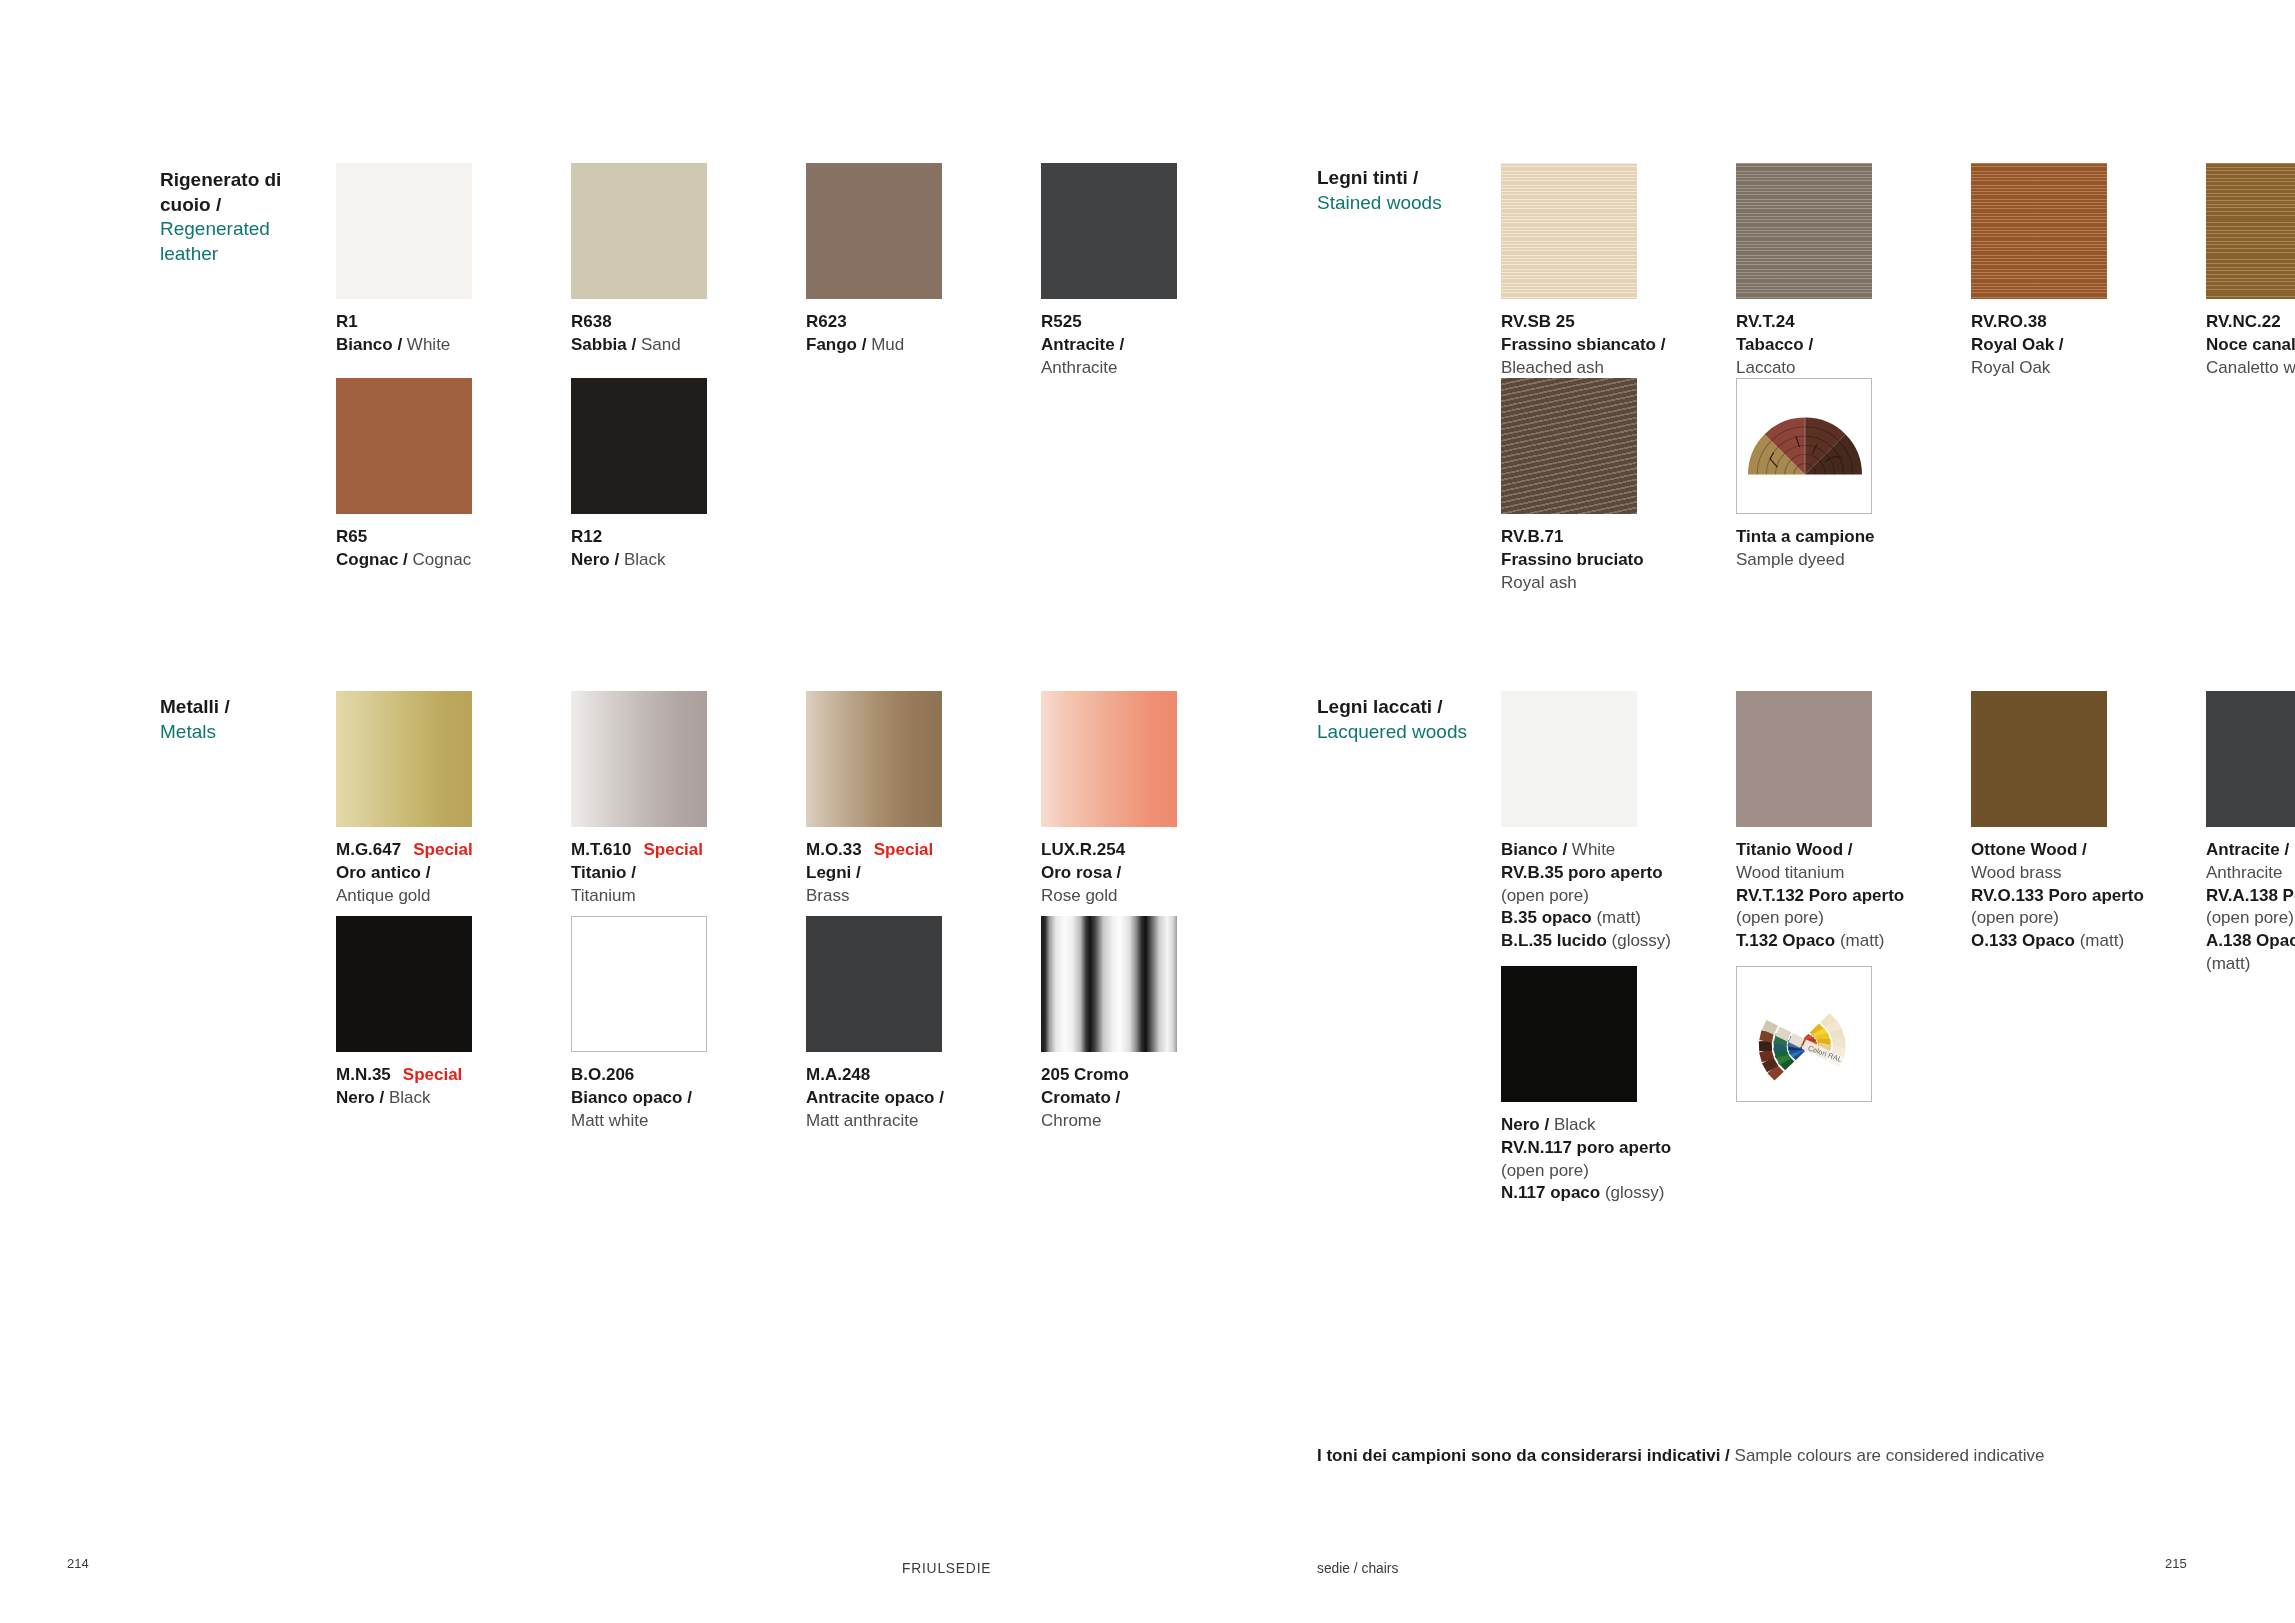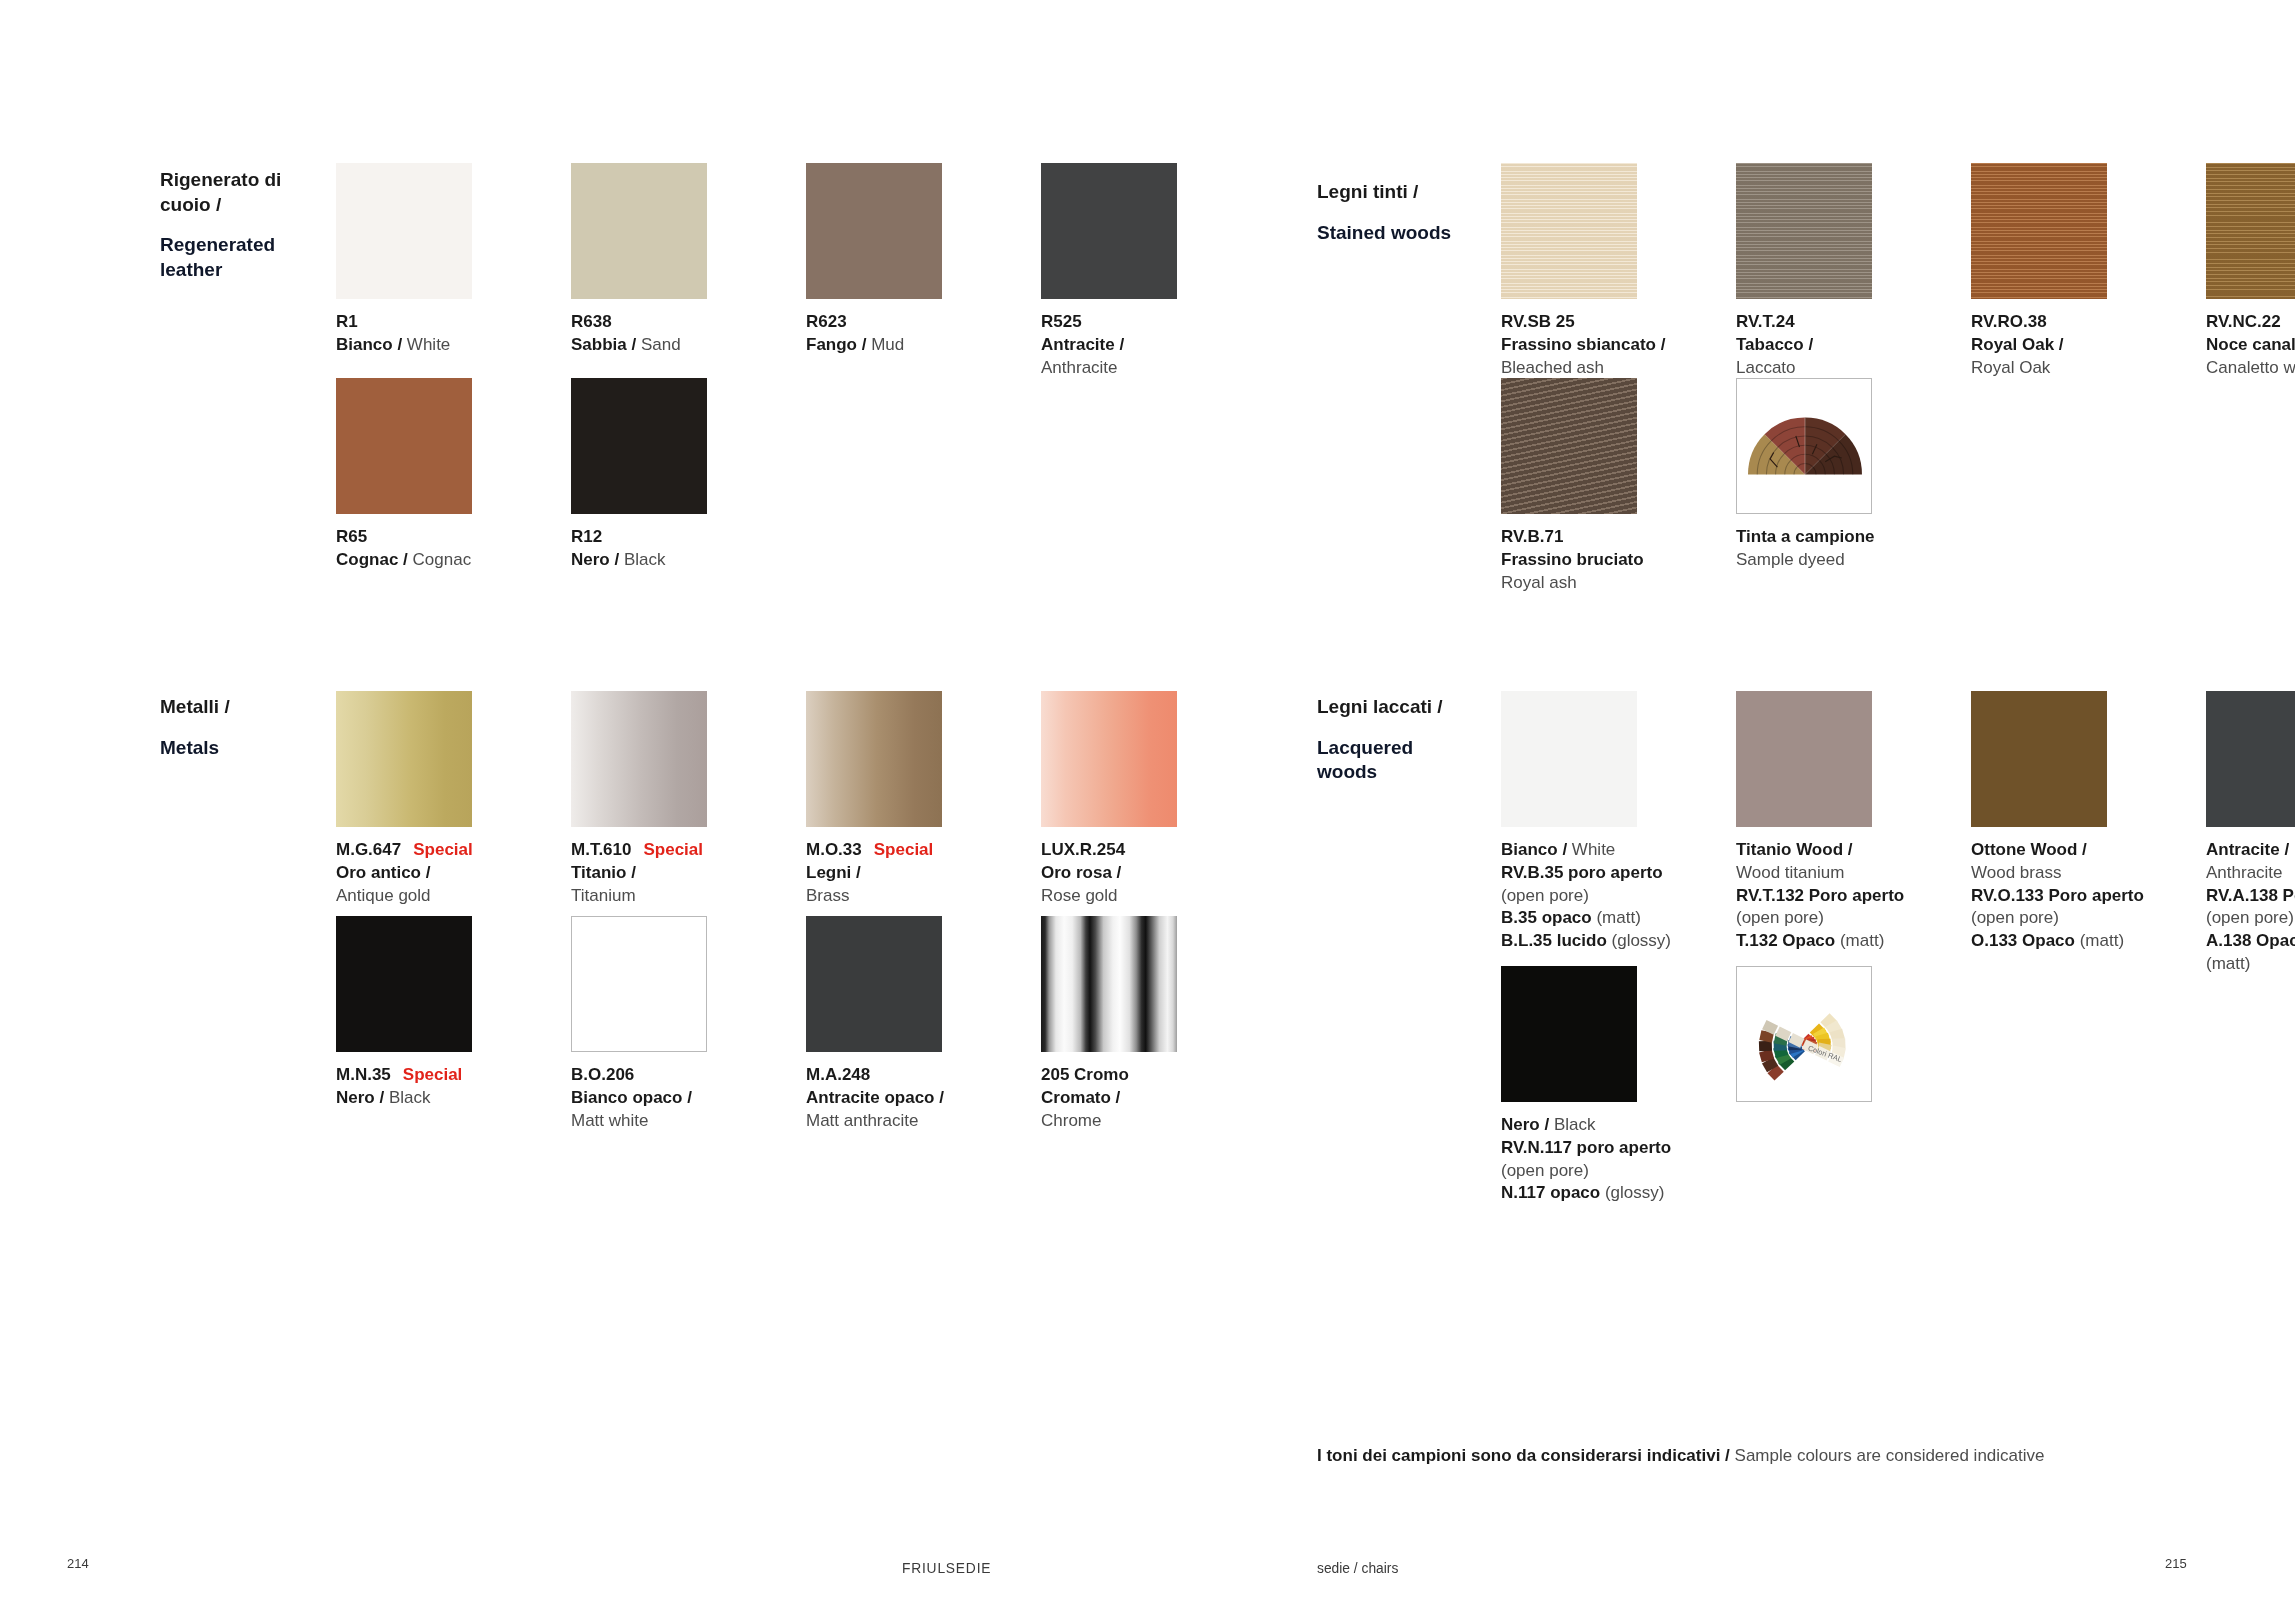--- a/index.html
+++ b/index.html
@@ -9,21 +9,21 @@
     background:#ffffff;
     font-family:"Liberation Sans", sans-serif;
     color:#1a1a1a;
     overflow:hidden;
     position:relative;
   }
   .page { position:absolute; inset:0; }
 
   
   .sec-title   { font-size:19px; line-height:1.30; font-weight:bold; }
-  .sec-title .sub { font-weight:bold; color:#0f172a;margin-top:16px; }
+  .sec-title .sub { font-weight:normal; color:#0f766e; }
 
   .lbl         { font-size:17px; line-height:1.34; }
   .lbl b       { font-weight:bold;text-align:center; }
   .lbl .g      { color:#4d4d4d; font-weight:normal; }
   .lbl .special{ color:#e2231a; font-weight:bold; padding-left:12px; }
   .titlecol { position:absolute; width:161px; }
   .cols { position:absolute; display:flex; }
   .col { width:184px; margin-right:51px; }
   .col:last-child { margin-right:0; }
 
@@ -222,21 +222,21 @@
     <div class="col">
       <div class="sw sw-cromo"></div>
       <div class="lbl">
         <div><b>205 Cromo</b></div>
         <div><b>Cromato /</b></div>
         <div><span class="g">Chrome</span></div>
       </div>
     </div>
   </div>
 
-  <div class="titlecol sec-title" style="left:1317px; top:180px;">
+  <div class="titlecol sec-title" style="left:1317px; top:166px;">
     <div>Legni tinti /</div>
     <div class="sub">Stained woods</div>
   </div>
 
   <div class="cols" style="left:1501px; top:163px;">
     <div class="col">
       <div class="sw sw-rvsb25"></div>
       <div class="lbl">
         <div><b>RV.SB 25</b></div>
         <div><b>Frassino sbiancato /</b></div>

